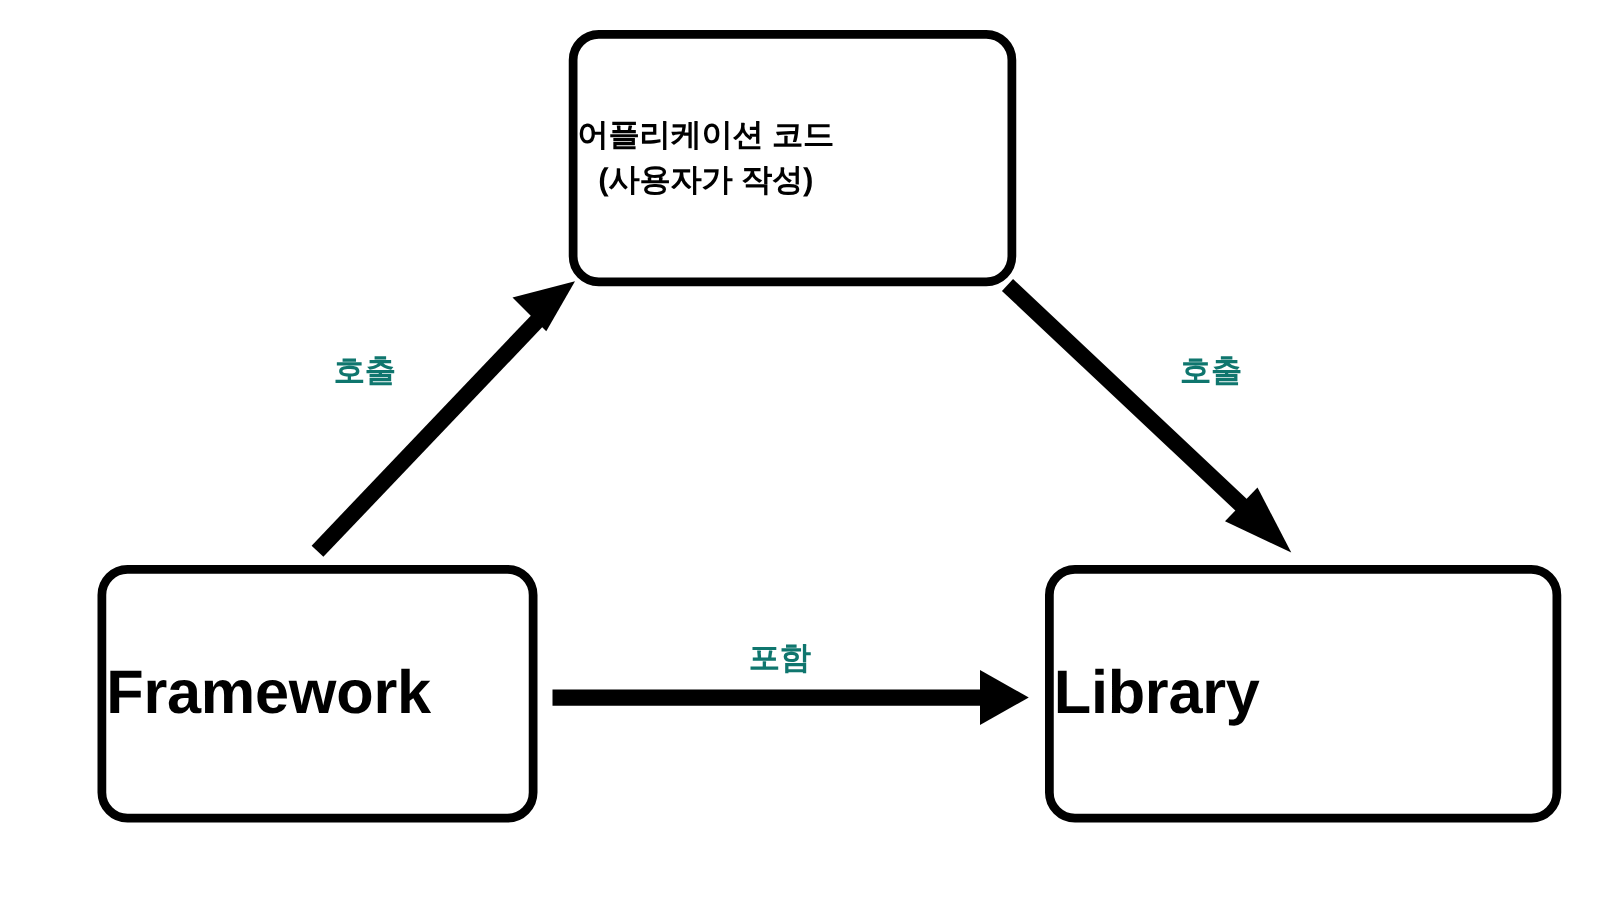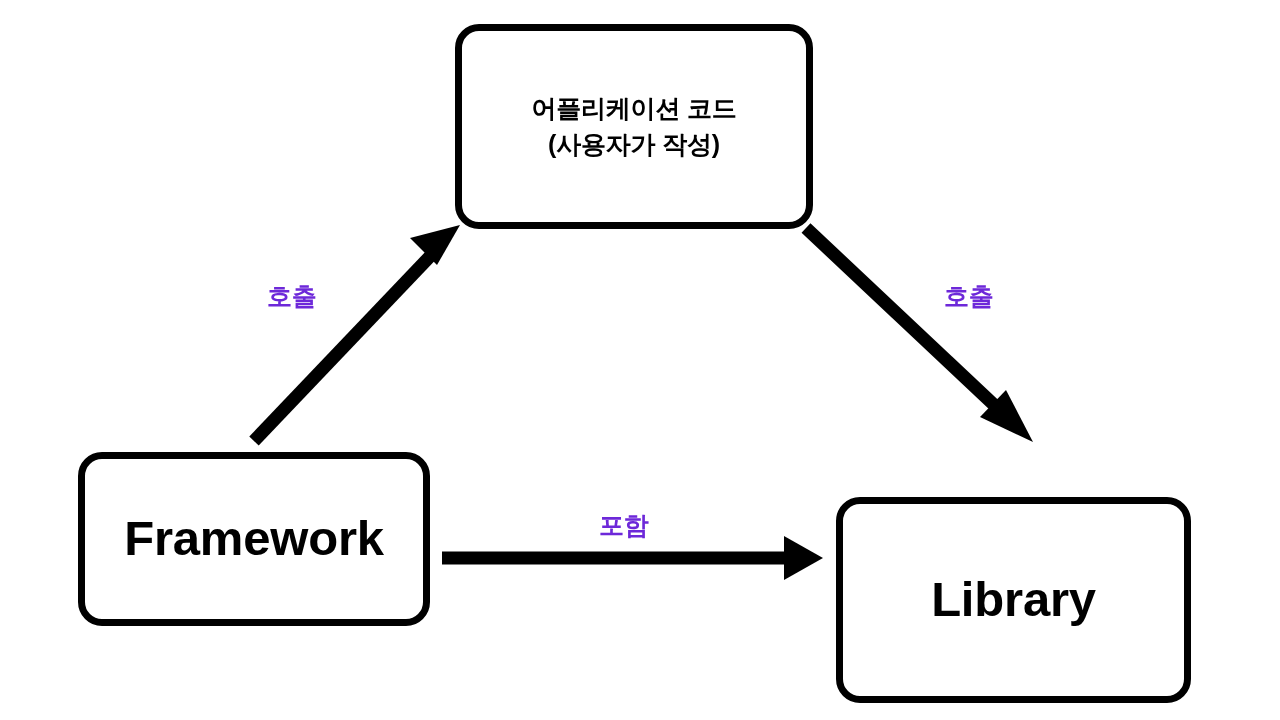--- a/index.html
+++ b/index.html
@@ -26,21 +26,21 @@
     height: 720px;
   }
   .node-box {
     position: absolute;
     box-sizing: border-box;
     background: #ffffff;
     border: 7px solid #000000;
     border-radius: 24px;
     display: flex;
     align-items: center;
-    justify-content: center;
+    justify-content: flex-start;
     text-align: center;
   }
   .node-label {
     font-weight: bold;
     color: #000000;
     line-height: 1.22;
     white-space: pre-line;
     letter-spacing: -0.2px;
   }
   #node-app-code {
@@ -50,40 +50,39 @@
     height: 205px;
   }
   #node-app-code .node-label {
     font-size: 25px;
     line-height: 1.42;
   }
   #node-framework {
     left: 78px;
     top: 452px;
     width: 352px;
-    height: 174px;
+    height: 206px;
   }
   #node-framework .node-label {
     font-size: 49px;
   }
   #node-library {
     left: 836px;
     top: 452px;
-    width: 355px;
+    width: 413px;
     height: 206px;
-    margin-top: 45px;
   }
   #node-library .node-label {
     font-size: 49px;
   }
   .edge-label {
     position: absolute;
     font-size: 25px;
     font-weight: bold;
-    color: #6d28d9;
+    color: #0f766e;
     white-space: nowrap;
     letter-spacing: -0.2px;
   }
   #edge-label-call-left {
     left: 267px;
     top: 280px;
   }
   #edge-label-call-right {
     left: 944px;
     top: 280px;

